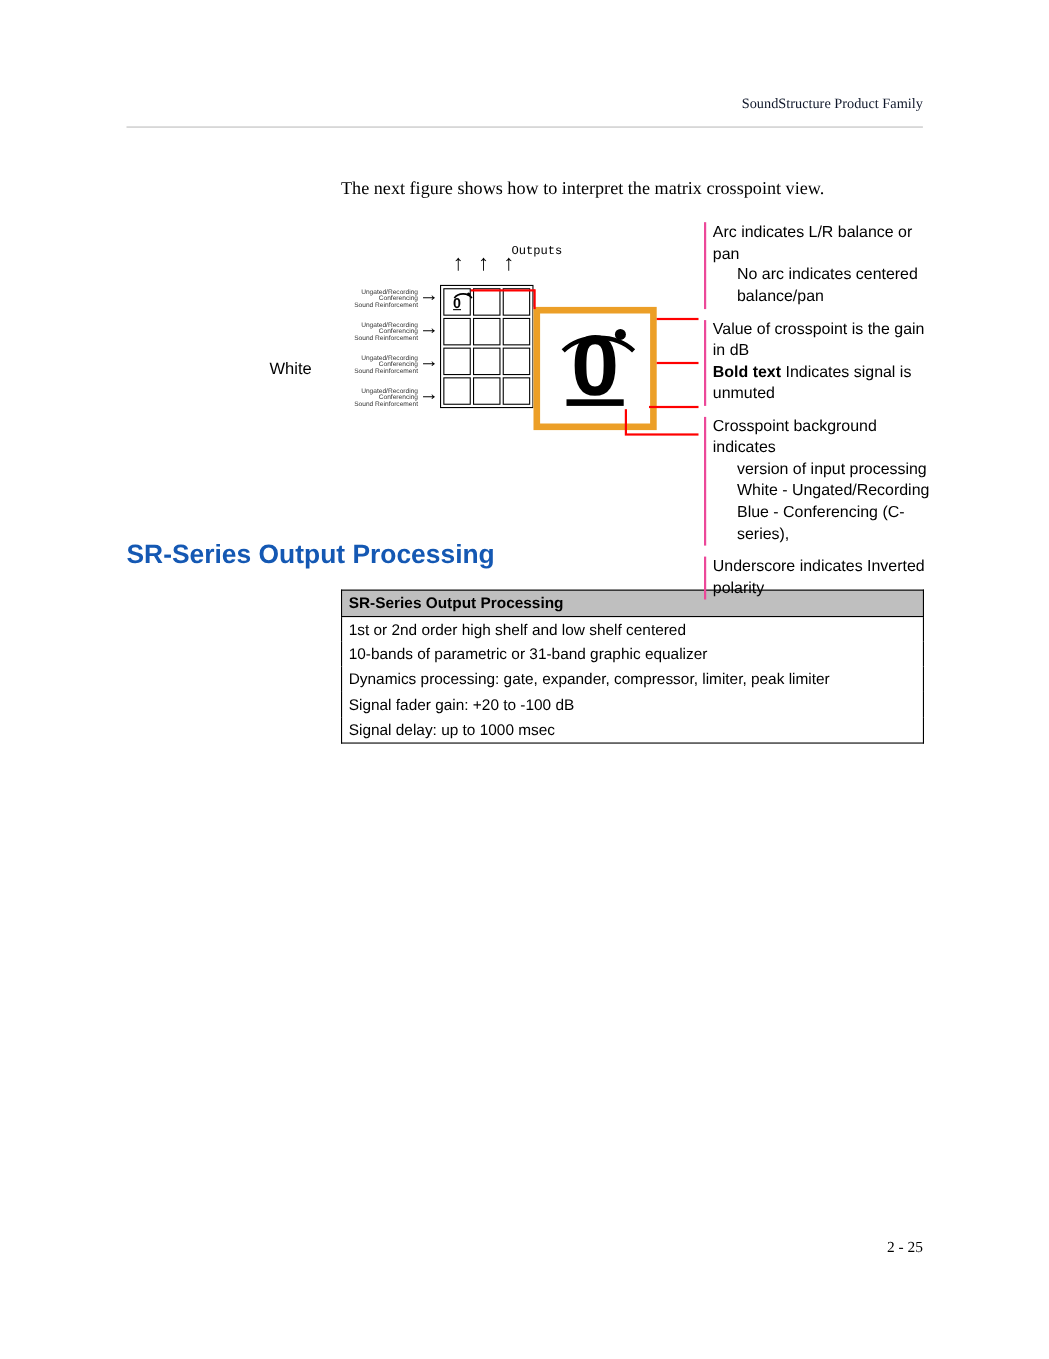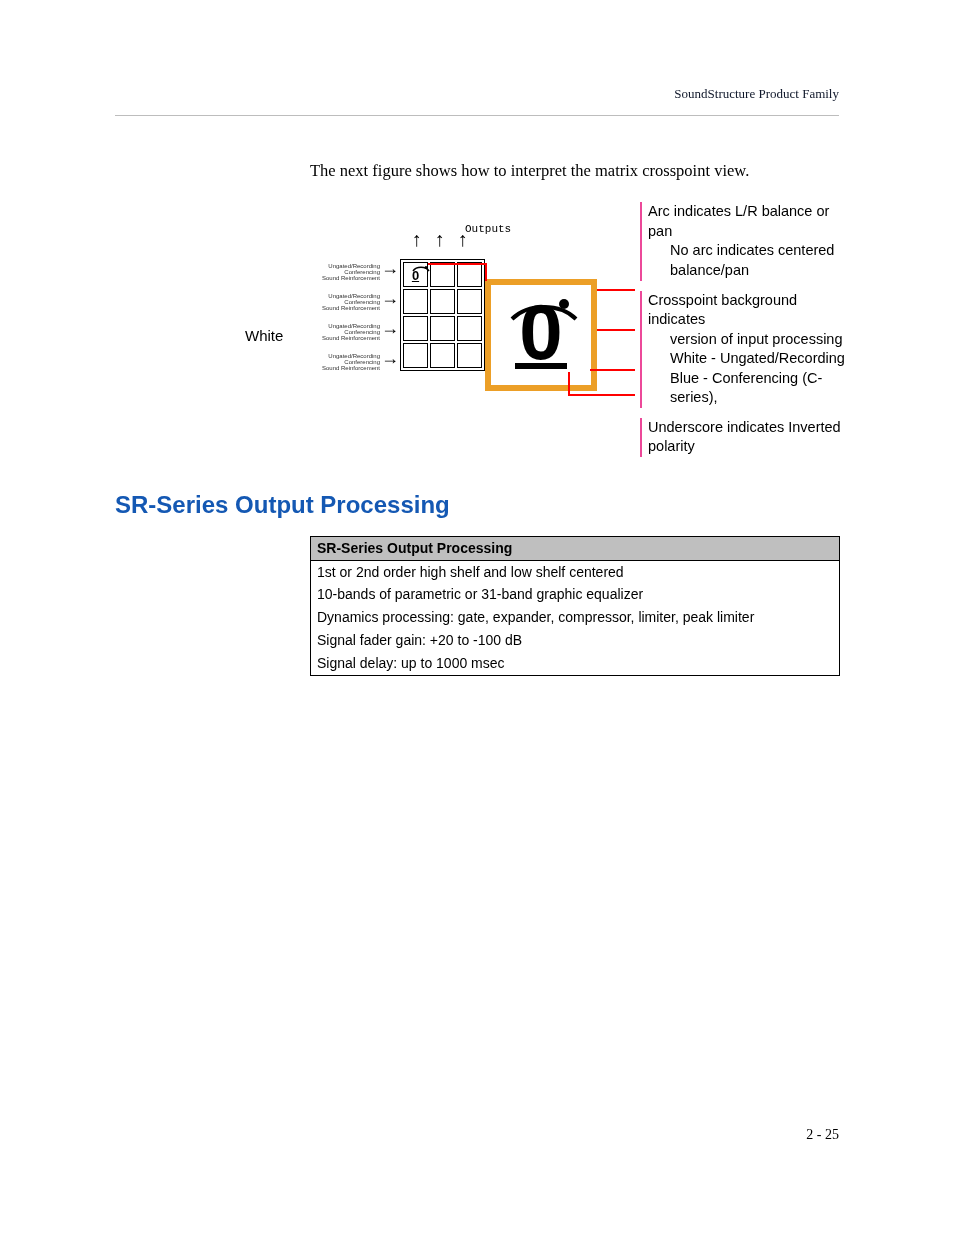--- a/index.html
+++ b/index.html
@@ -127,20 +127,24 @@
       <div class="redline" style="left:480px;top:175px;width:45px;height:2px"></div>
       <div class="redline" style="left:460px;top:200px;width:65px;height:2px"></div>
       <div class="redline" style="left:458px;top:178px;width:2px;height:24px"></div>
 
       <div class="legend">
         <div class="blk">
           <span>Arc indicates L/R balance or pan</span><br>
           <span class="ind">No arc indicates centered balance/pan</span>
         </div>
         <div class="blk">
+          <span>Value of crosspoint is the gain in dB</span><br>
+          <b>Bold text</b><span> Indicates signal is unmuted</span>
+        </div>
+        <div class="blk">
           <span>Crosspoint background indicates</span><br>
           <span class="ind">version of input processing</span>
           <span class="ind">White - Ungated/Recording</span>
           <span class="ind">Blue - Conferencing (C-series),</span>
         </div>
         <div class="blk">
           <span>Underscore indicates Inverted polarity</span>
         </div>
       </div>
     </div>

